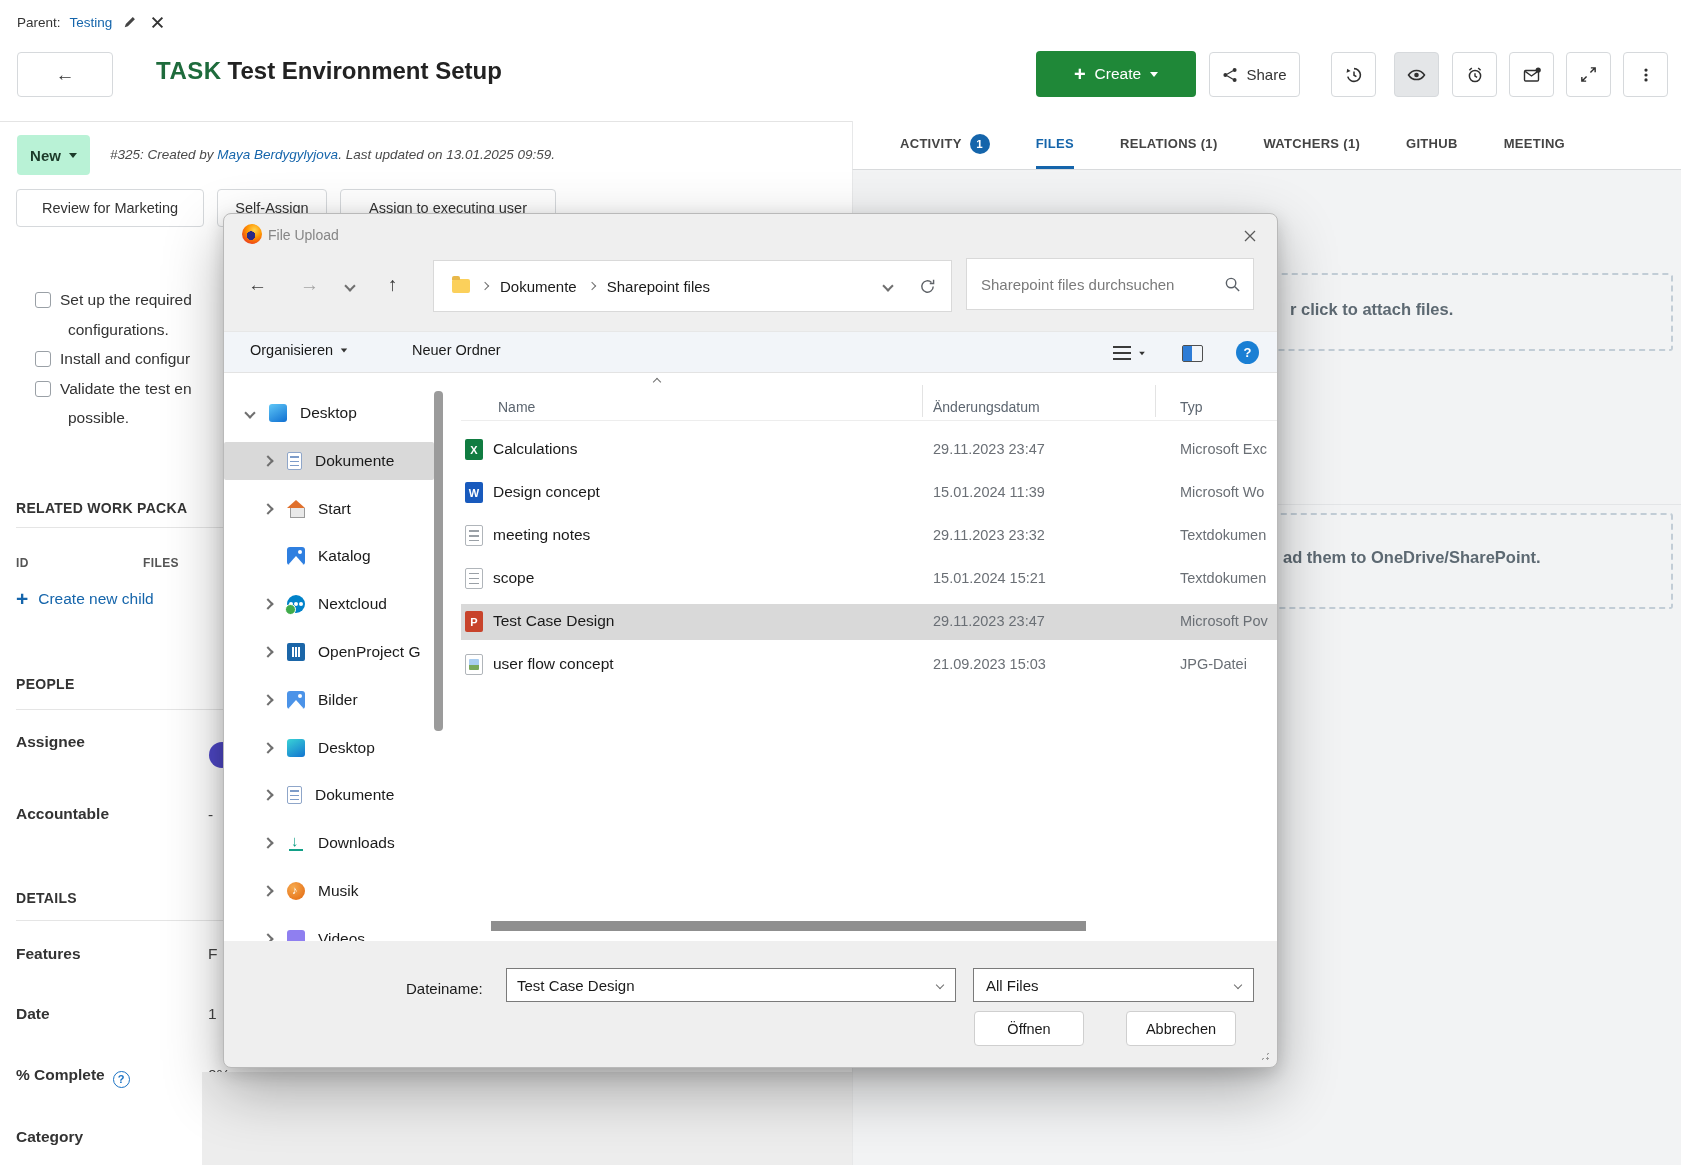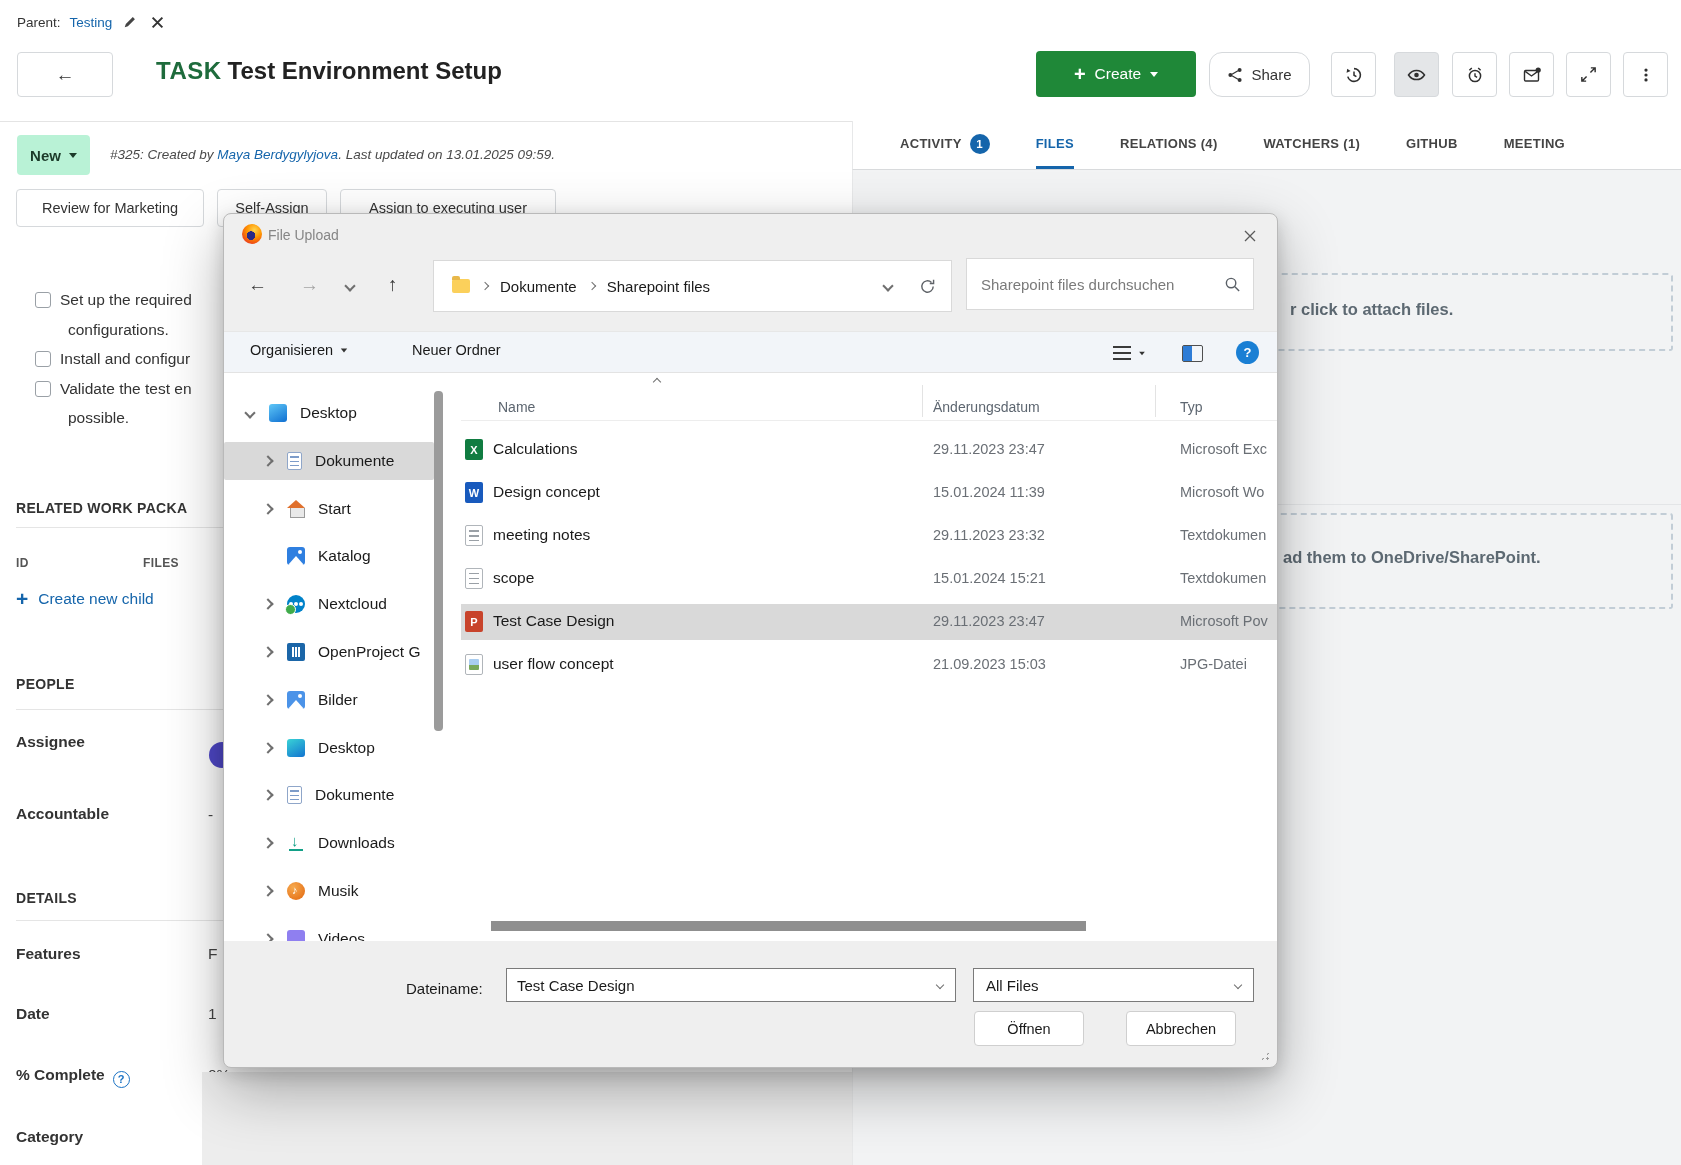--- a/index.html
+++ b/index.html
@@ -20,21 +20,21 @@
   .wp-type { color:#1e6b3c; font-size:24px; font-weight:bold; letter-spacing:.5px; }
   .wp-name { color:#222; font-size:24px; font-weight:600; }
   .hdr-divider { left:0; top:121px; width:1681px; height:1px; background:#e4e4e4; }
 
   .btn { border:1px solid #d6d9dc; border-radius:4px; background:#fff; color:#333; font-size:14.5px;
          display:flex; align-items:center; justify-content:center; cursor:pointer; font-family:inherit; }
   .create-btn { left:1036px; top:51px; width:160px; height:46px; background:#1f8838; border:none; border-radius:4px;
                 color:#fff; display:flex; align-items:center; justify-content:center; gap:9px; font-size:15.5px; cursor:pointer; }
   .create-plus { font-size:20px; font-weight:bold; line-height:1; }
   .caret-down { width:0; height:0; border-left:4.5px solid transparent; border-right:4.5px solid transparent; border-top:5.5px solid currentColor; display:inline-block; }
-  .share-btn { left:1209px; top:52px; width:101px; height:45px; gap:8px; font-size:15px;border-radius:13px; }
+  .share-btn { left:1209px; top:52px; width:91px; height:45px; gap:8px; font-size:15px; }
   .sq-btn { top:52px; width:45px; height:45px; }
   .sq-btn.active { background:#e4e6e8; }
 
   
   .status-pill { left:17px; top:135px; width:73px; height:40px; background:#b9f2d6; border-radius:4px;
                  display:flex; align-items:center; justify-content:center; gap:8px; font-size:15px; font-weight:600; color:#1c3b2a; cursor:pointer; }
   .status-meta { left:110px; top:147px; font-size:13.5px; color:#4a4a4a;font-style:italic; }
   .status-meta a { color:#1565ab; text-decoration:none; }
 
   
@@ -296,21 +296,21 @@
   <div class="abs tab-bar" id="tab-mount">
       <div class="tab">
     <span class="tab-label">ACTIVITY</span>
     <span class="tab-badge">1</span>
   </div>
       <div class="tab active">
     <span class="tab-label">FILES</span>
 
   </div>
       <div class="tab">
-    <span class="tab-label">RELATIONS (4)</span>
+    <span class="tab-label">RELATIONS (1)</span>
 
   </div>
       <div class="tab">
     <span class="tab-label">WATCHERS (1)</span>
 
   </div>
       <div class="tab">
     <span class="tab-label">GITHUB</span>
 
   </div>

